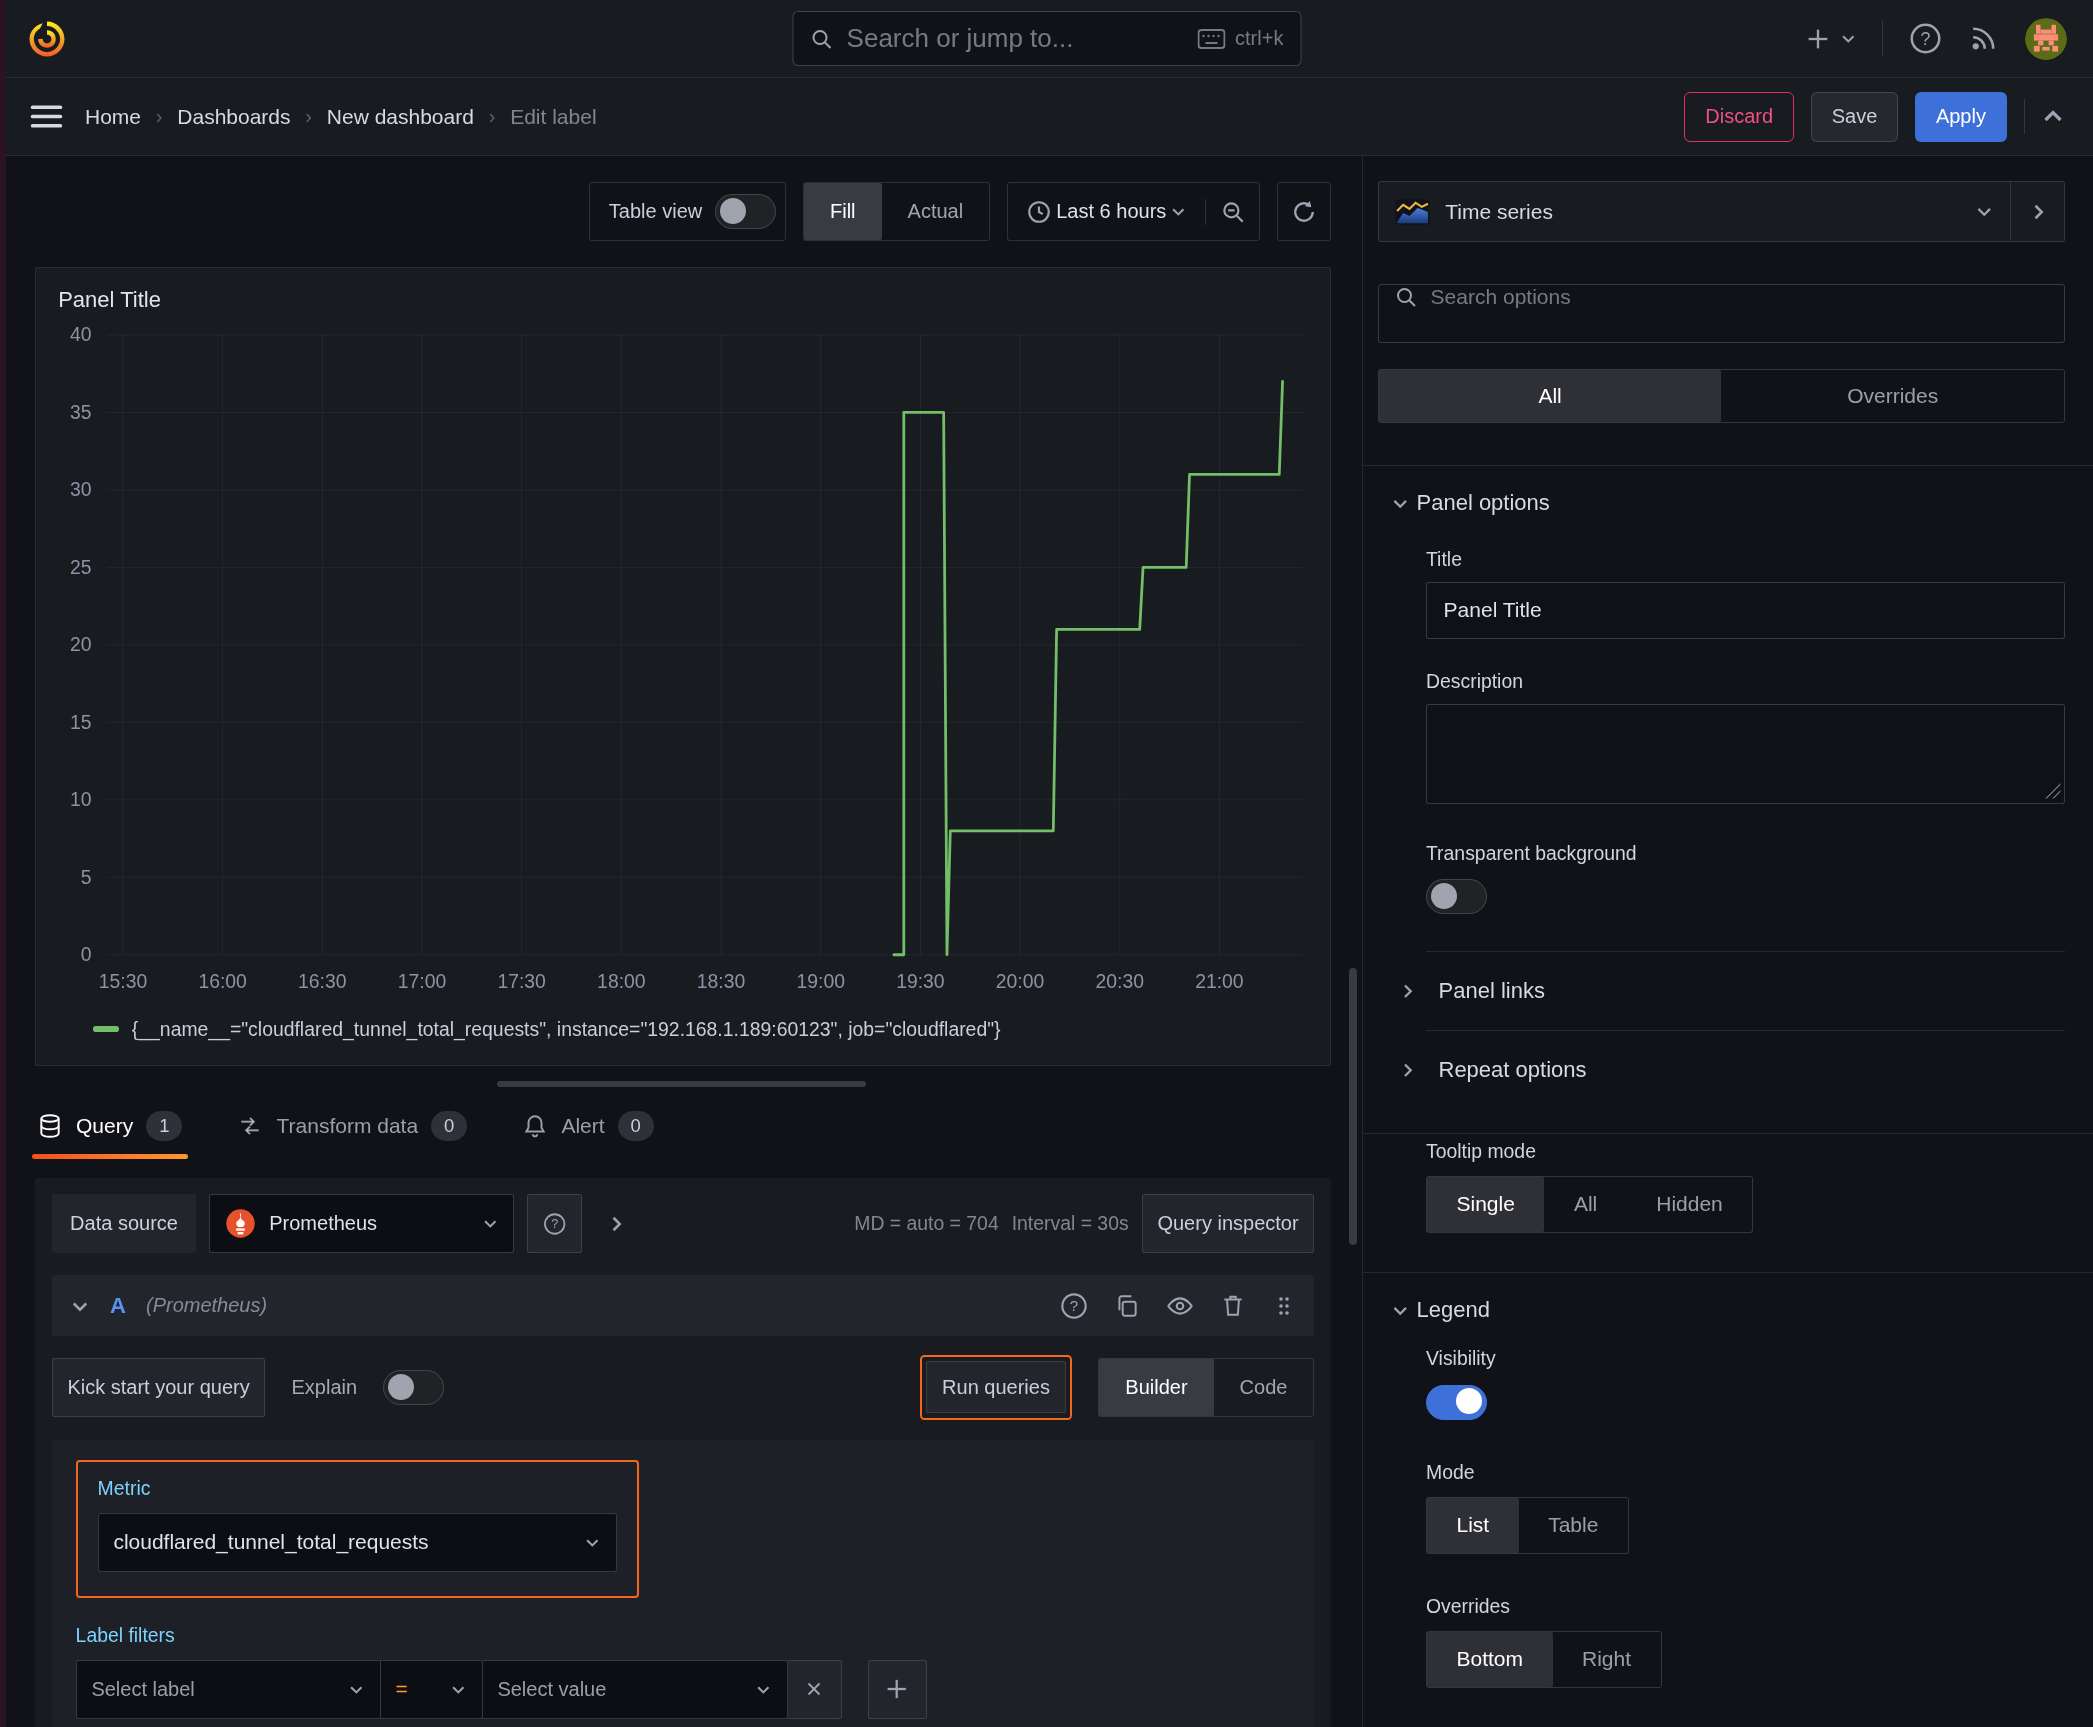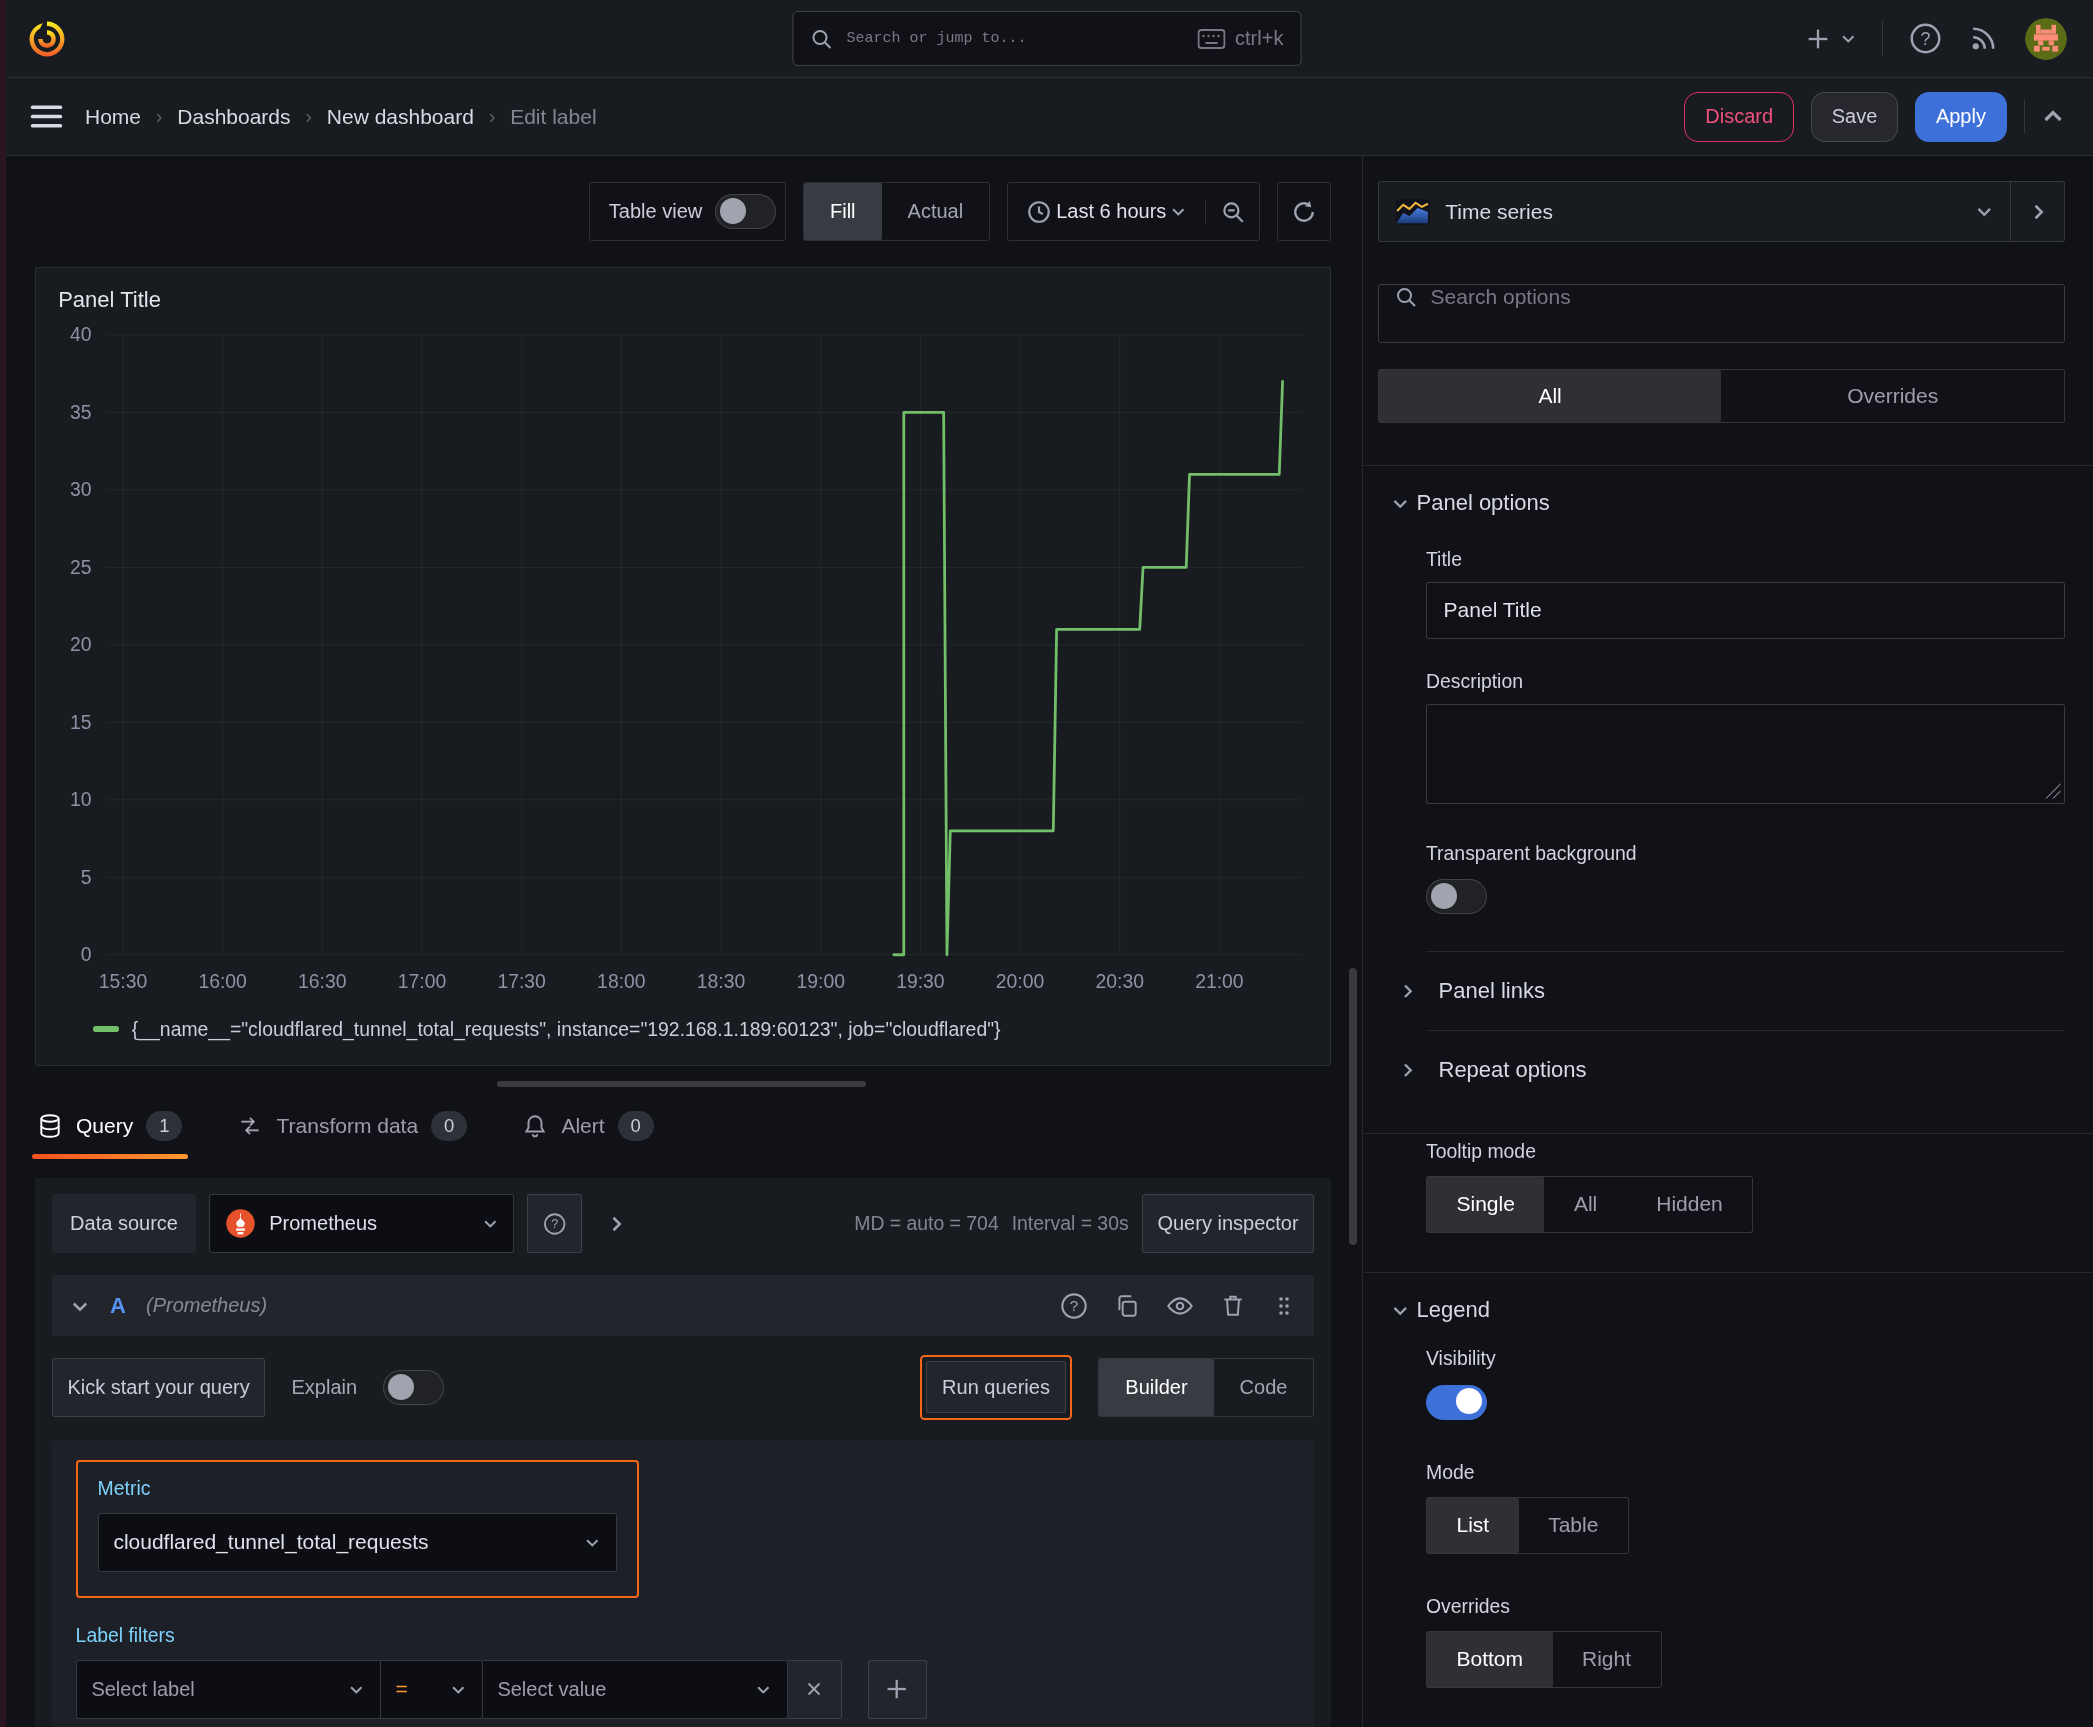--- a/index.html
+++ b/index.html
@@ -21,41 +21,41 @@
   }
   .logo { width:42px; height:42px; }
   .search-box {
     position:absolute; left:50%; top:11px; transform:translateX(-50%);
     width:509px; height:55px; background:#111217;
     border:0.9px solid rgba(204,204,220,.25); border-radius:5.5px;
     display:flex; align-items:center; gap:13px; padding:0 16.6px;
   }
   .search-box input {
     flex:1; background:transparent; border:none; outline:none;
-    color:#ffffff; font-size:15px; font-family:Liberation Mono, monospace;
+    color:#ffffff; font-size:26px; font-family:Liberation Sans, sans-serif;
   }
   .search-box input::placeholder { color:rgba(204,204,220,.55); }
   .shortcut { display:flex; align-items:center; gap:9.2px; color:rgba(204,204,220,.55); font-size:20px; }
   .nav-right { margin-left:auto; display:flex; align-items:center; gap:26px; }
   .plus-group { display:flex; align-items:center; gap:7.4px; }
   .vdiv { width:0.9px; height:35px; background:rgba(204,204,220,.16); }
   .avatar { width:42px; height:42px; border-radius:50%; overflow:hidden; }
 
   
   .crumbbar {
     height:78px; background:#181b1f; border-bottom:0.9px solid rgba(204,204,220,.10);
     display:flex; align-items:center; padding:0 28px; gap:20px;
   }
   .crumbs { display:flex; align-items:center; gap:14.8px; font-size:21px; }
   .crumb { color:#d8d9e2; }
   .crumb.current { color:rgba(204,204,220,.60); }
   .crumb-sep { color:rgba(204,204,220,.40); font-size:20px; }
   .crumb-actions { margin-left:auto; display:flex; align-items:center; gap:16.6px; }
   .btn { height:50px; display:inline-flex; align-items:center; padding:0 20px;
-         border-radius:14px; font-size:20px; cursor:pointer; border:0.9px solid transparent; }
+         border-radius:6px; font-size:20px; cursor:pointer; border:0.9px solid transparent; }
   .btn-discard { color:#f0517f; border-color:#e02f5f; background:transparent; }
   .btn-save { background:#26282e; border-color:rgba(204,204,220,.18); color:#ccccdc; }
   .btn-apply { background:#3d71d9; color:#ffffff; }
 
   
   .main { display:flex; height:1573px; }
   .left { position:relative; width:1363px; border-right:0.9px solid rgba(204,204,220,.12); }
   .rightpane { flex:1; overflow:hidden; }
 
   

